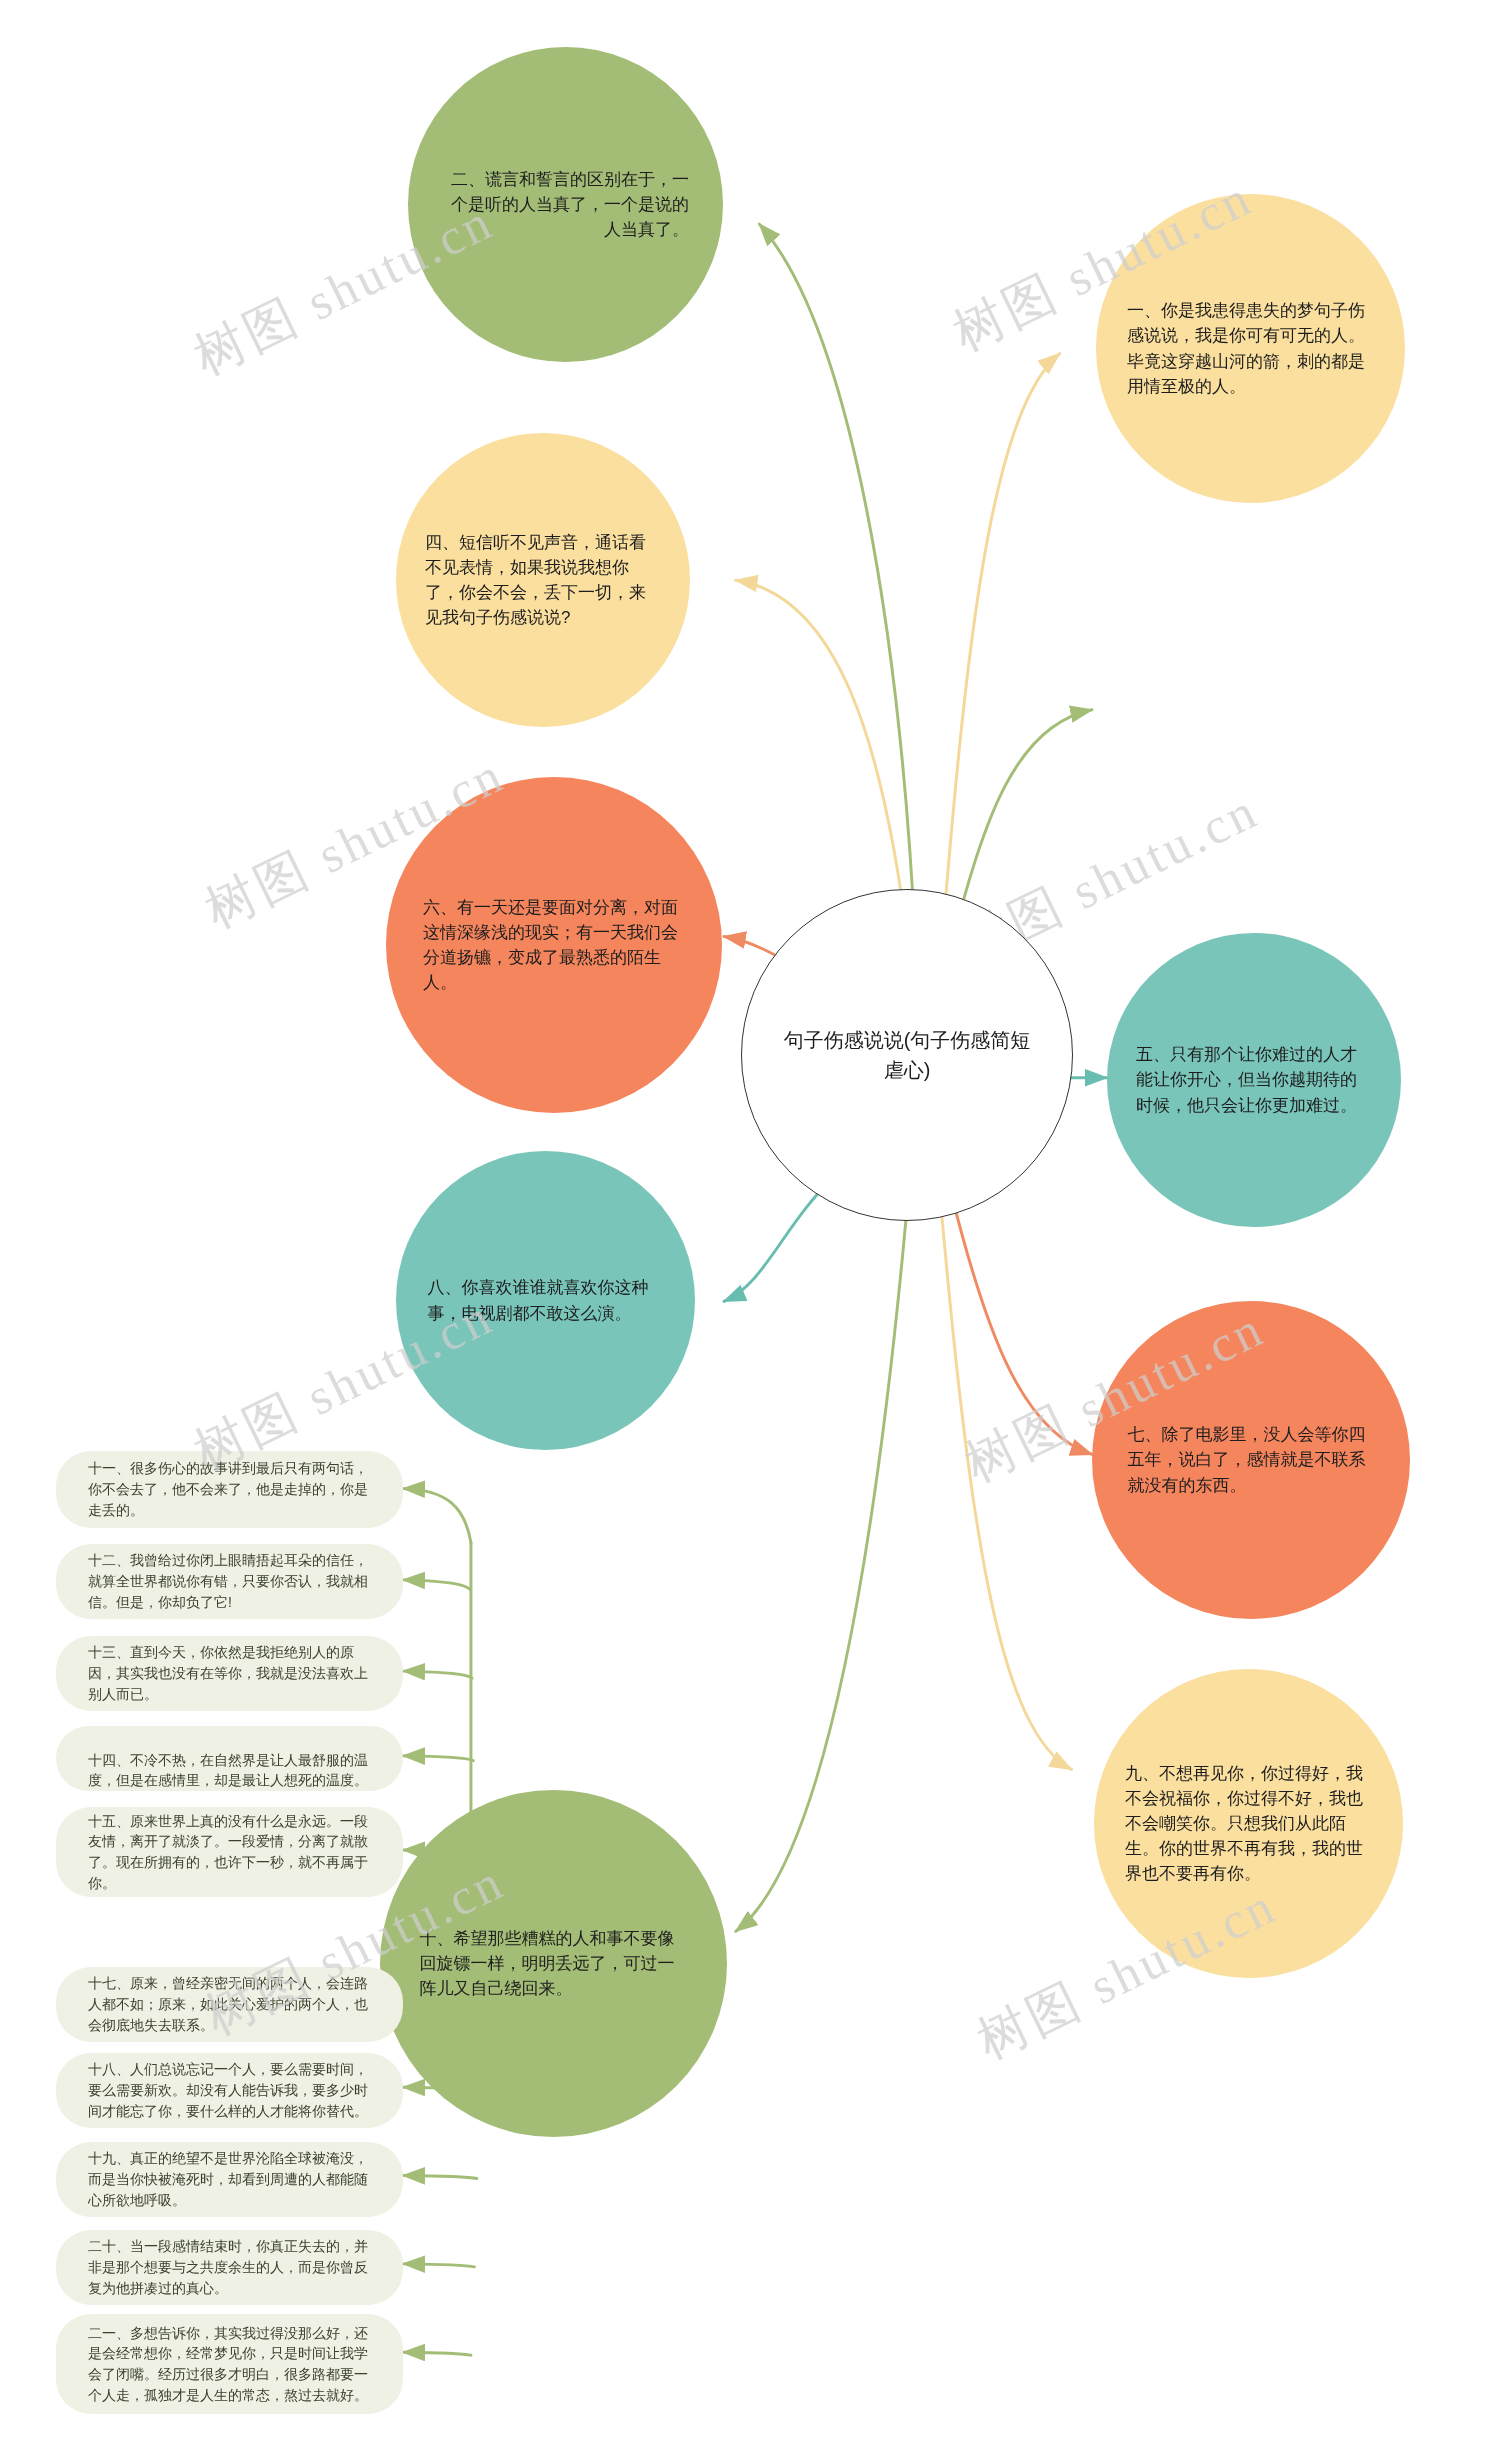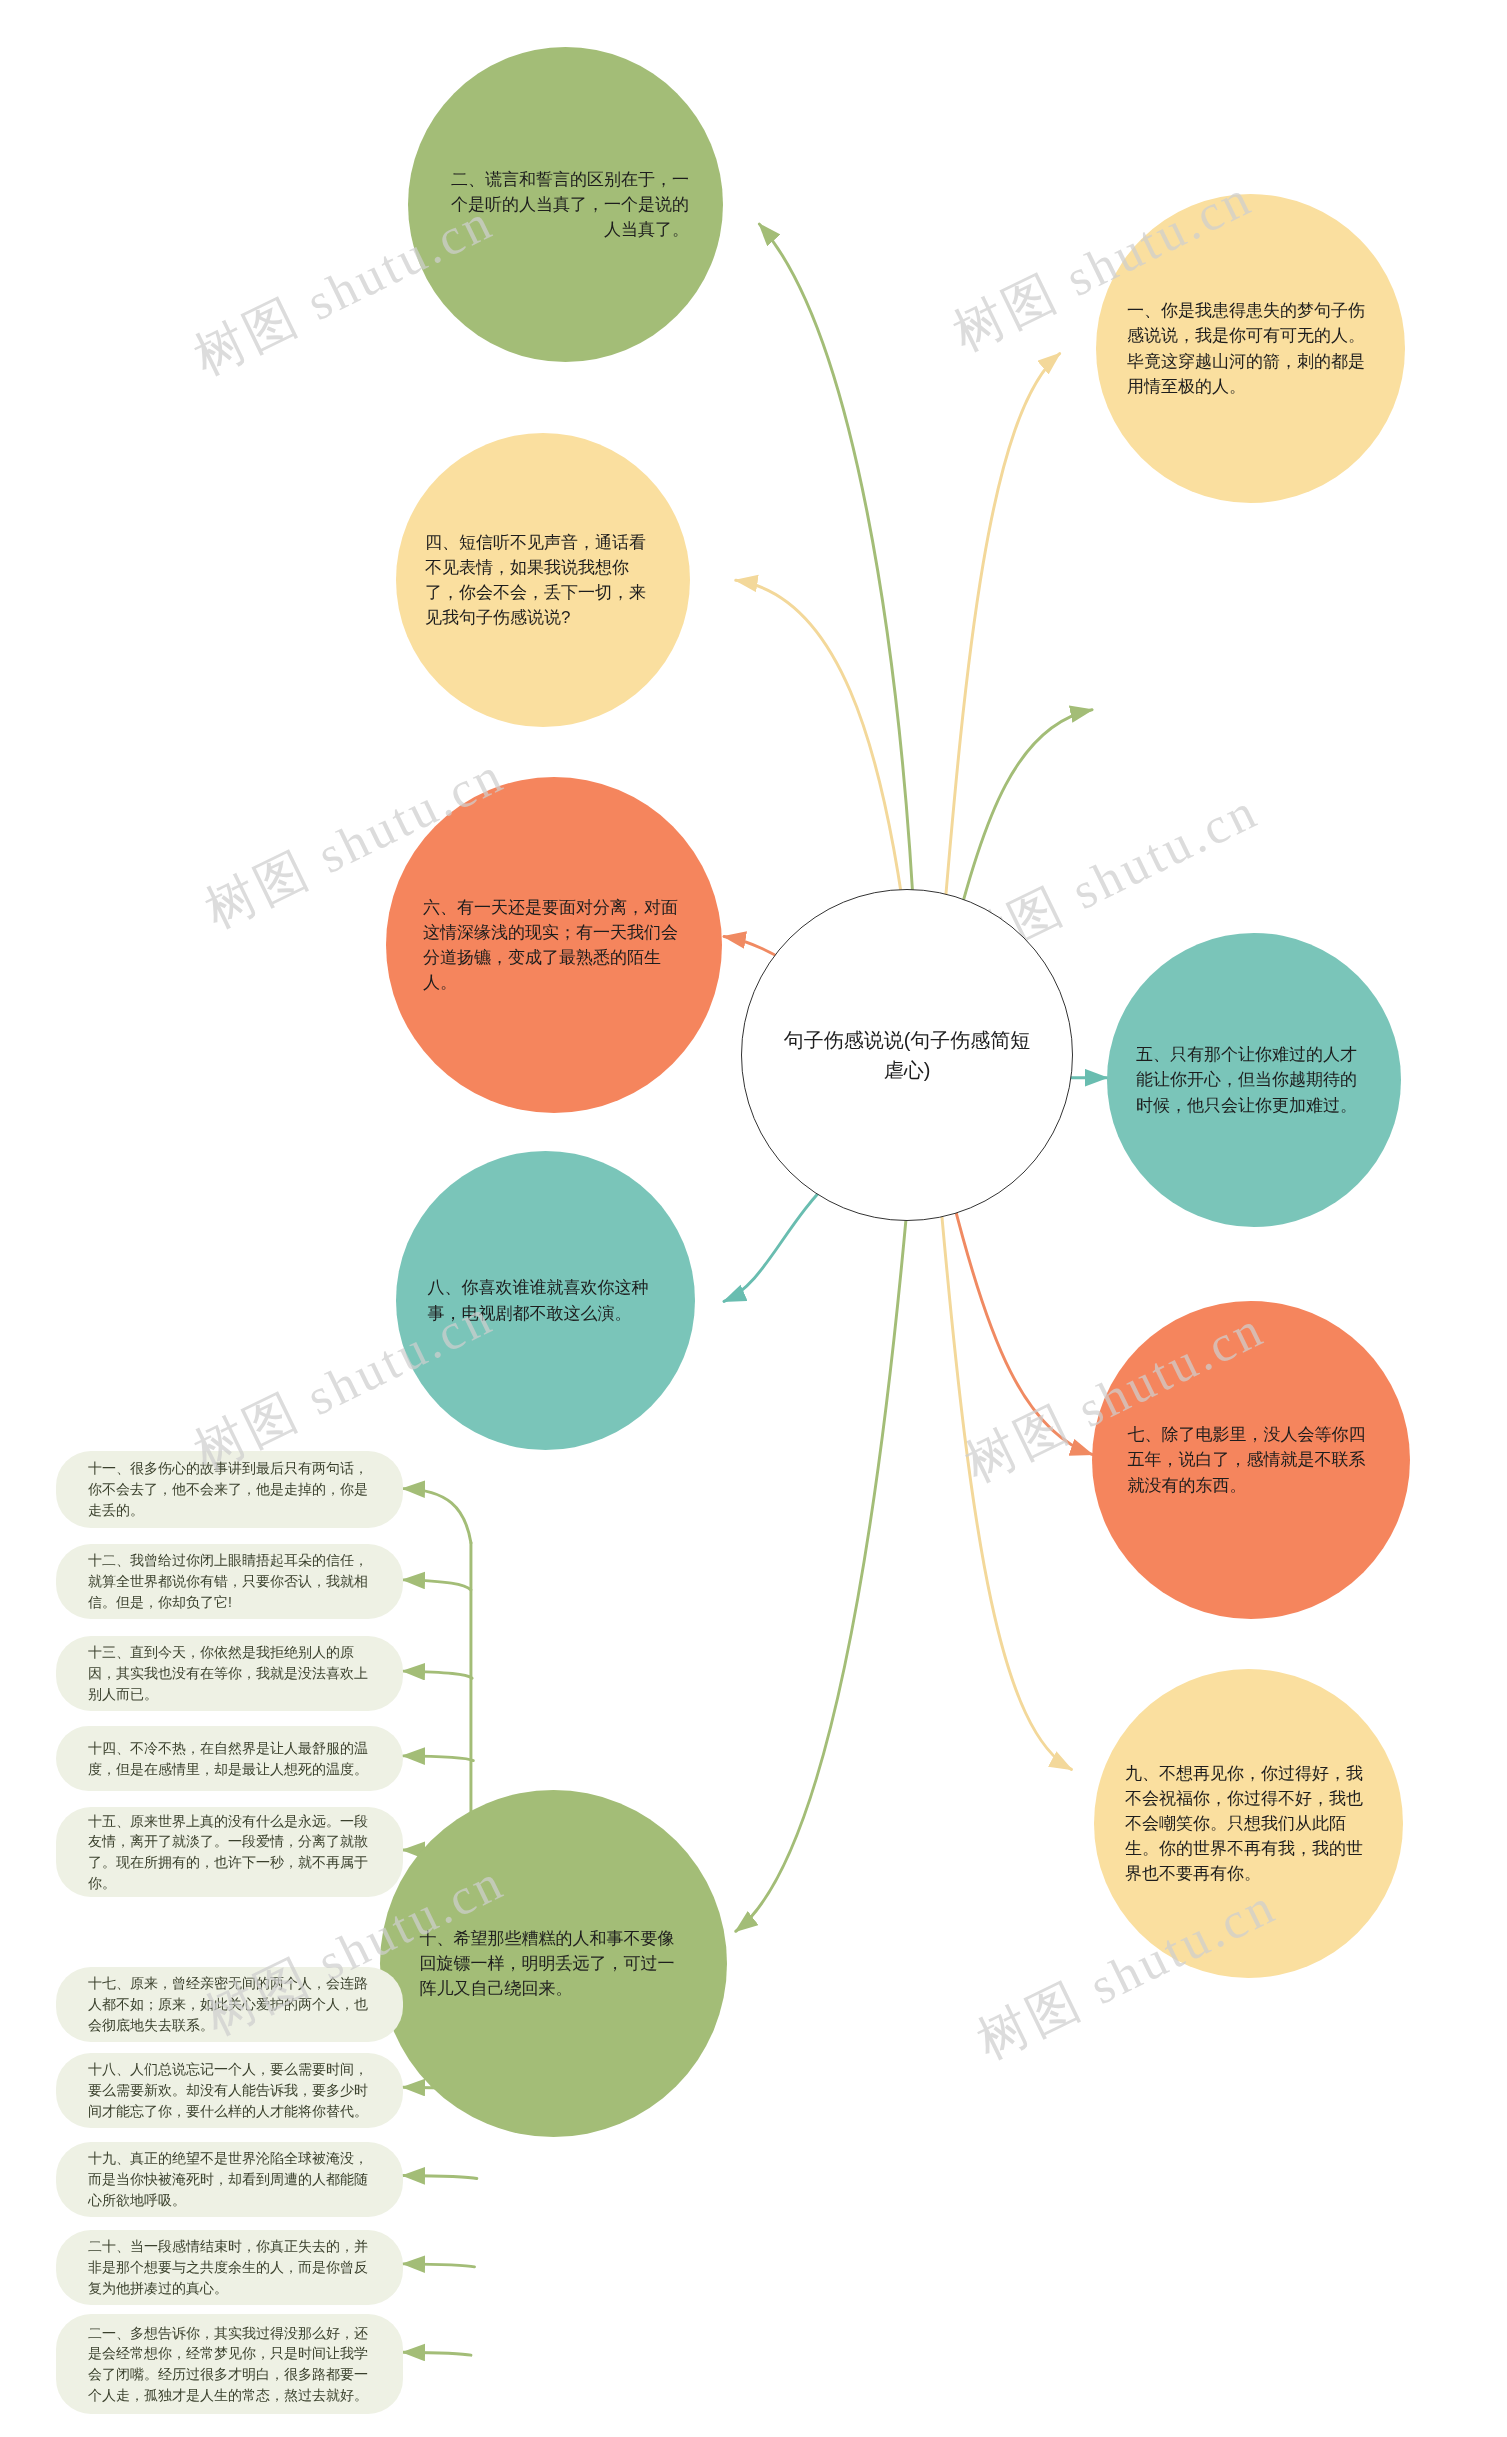--- a/index.html
+++ b/index.html
@@ -151,21 +151,21 @@
 
   <div class="pill" style="left:56px;top:1451px;width:347px;height:77px;">
     <div class="txt">十一、很多伤心的故事讲到最后只有两句话，你不会去了，他不会来了，他是走掉的，你是走丢的。</div>
   </div>
   <div class="pill" style="left:56px;top:1544px;width:347px;height:75px;">
     <div class="txt">十二、我曾给过你闭上眼睛捂起耳朵的信任，就算全世界都说你有错，只要你否认，我就相信。但是，你却负了它!</div>
   </div>
   <div class="pill" style="left:56px;top:1636px;width:347px;height:75px;">
     <div class="txt">十三、直到今天，你依然是我拒绝别人的原因，其实我也没有在等你，我就是没法喜欢上别人而已。</div>
   </div>
-  <div class="pill" style="left:56px;top:1726px;width:347px;height:65px;">
+  <div class="pill" style="left:56px;top:1726px;width:347px;height:65px;align-items:flex-end;">
     <div class="txt">十四、不冷不热，在自然界是让人最舒服的温度，但是在感情里，却是最让人想死的温度。</div>
   </div>
   <div class="pill" style="left:56px;top:1807px;width:347px;height:90px;">
     <div class="txt">十五、原来世界上真的没有什么是永远。一段友情，离开了就淡了。一段爱情，分离了就散了。现在所拥有的，也许下一秒，就不再属于你。</div>
   </div>
   <div class="pill" style="left:56px;top:1967px;width:347px;height:75px;">
     <div class="txt">十七、原来，曾经亲密无间的两个人，会连路人都不如；原来，如此关心爱护的两个人，也会彻底地失去联系。</div>
   </div>
   <div class="pill" style="left:56px;top:2053px;width:347px;height:75px;">
     <div class="txt">十八、人们总说忘记一个人，要么需要时间，要么需要新欢。却没有人能告诉我，要多少时间才能忘了你，要什么样的人才能将你替代。</div>

